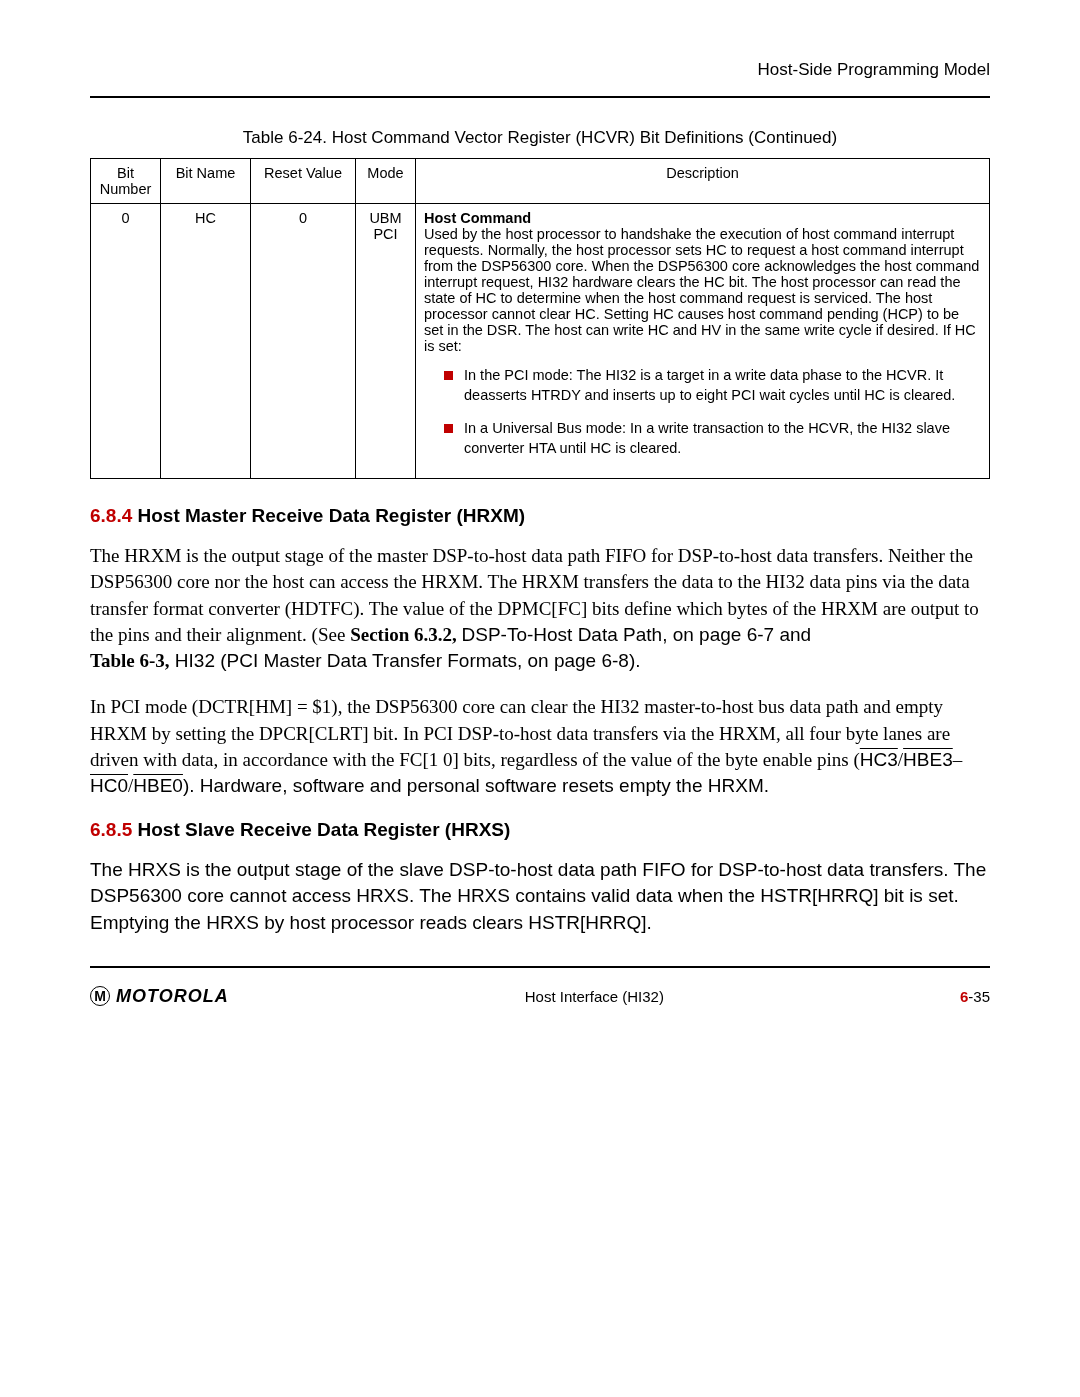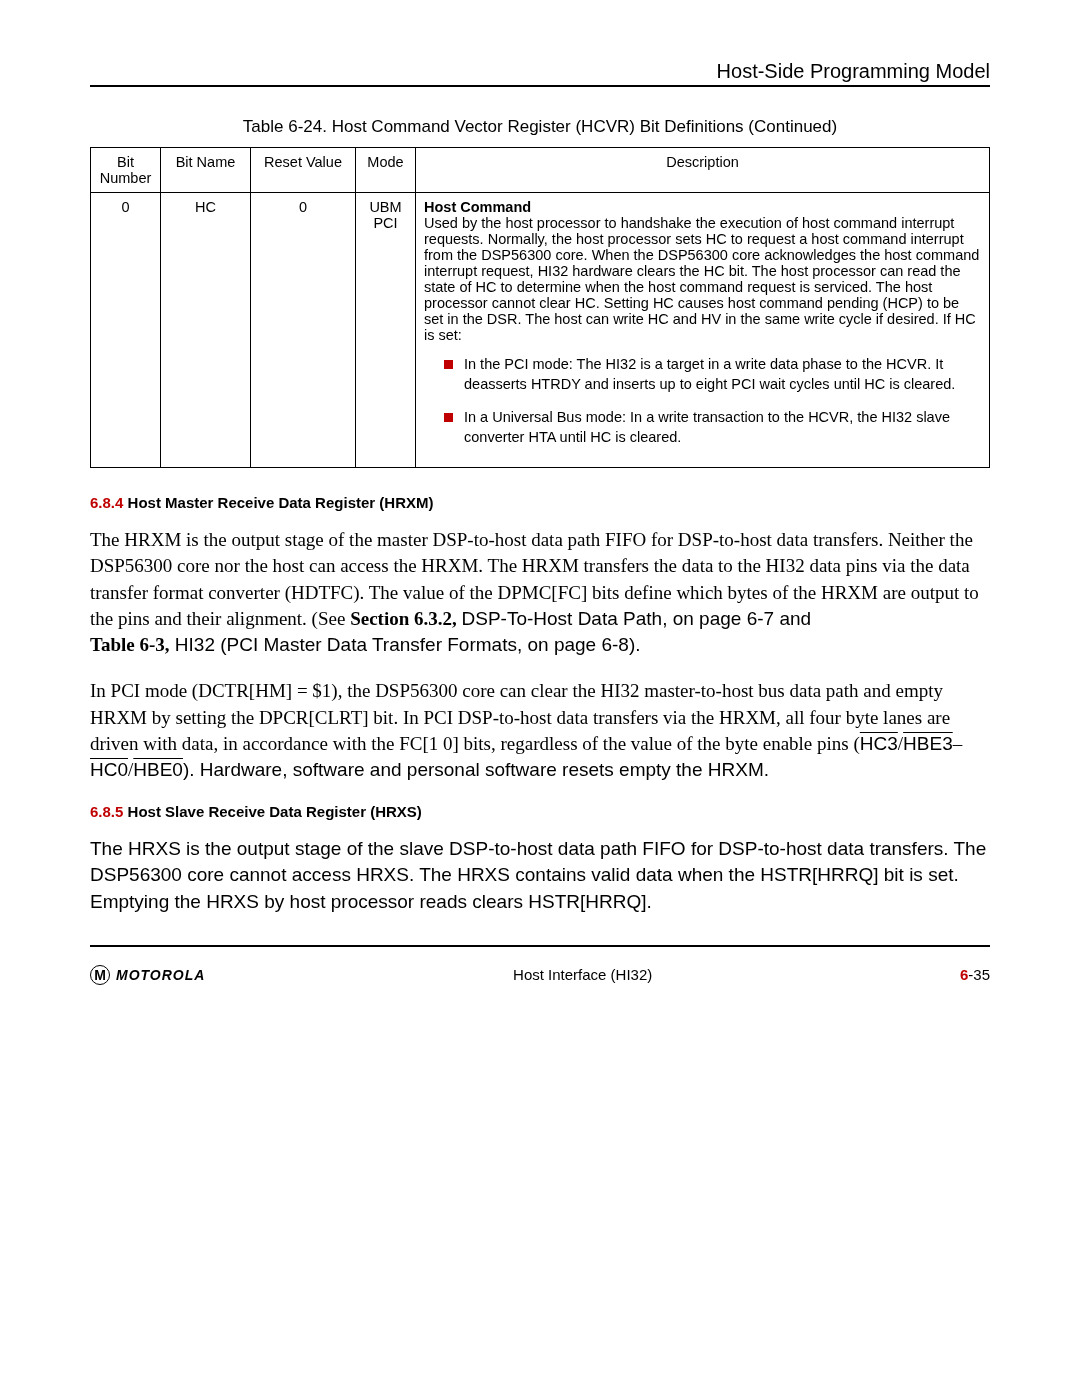--- a/index.html
+++ b/index.html
@@ -8,22 +8,22 @@
     padding: 0;
     font-family: Arial, Helvetica, sans-serif;
     background: #fff;
     width: 1080px;
   }
   .page {
     padding: 60px 90px 40px 90px;
   }
   .header-row {
     text-align: right;
-    font-size: 20px;
-    margin-bottom: 2px;
+    font-size: 17px;
+    margin-bottom: 16px;
   }
   .top-rule { border-top: 2px solid #000; margin-bottom: 30px;}
   .table-caption {
     text-align: center;
     font-size: 17px;
     margin-bottom: 10px;
   }
   .table-caption .bold { font-weight: normal; }
   table.bits {
     border-collapse: collapse;
@@ -44,21 +44,21 @@
   ul.sq li { position: relative; padding-left: 20px; margin-bottom: 14px; line-height:1.35;}
   ul.sq li::before {
     content: "";
     position: absolute;
     left: 0;
     top: 5px;
     width: 9px; height: 9px;
     background: #c00000;
   }
   .section-head {
-    font-size: 15px;
+    font-size: 19px;
     font-weight: bold;
     margin: 0 0 16px 0;
   }
   .section-head .num { color: #c00000; }
   p.body {
     font-size: 19px;
     line-height: 1.38;
     margin: 0 0 20px 0;
     font-family: "Times New Roman", serif;
   }
@@ -71,21 +71,21 @@
     justify-content: space-between;
     align-items: center;
     font-size: 15px;
   }
   .footer-left { display:flex; align-items:center; gap:6px;}
   .logo-circle {
     width: 20px; height:20px; border:1.7px solid #000; border-radius:50%;
     display:inline-flex; align-items:center; justify-content:center;
     font-family: Arial; font-weight:bold; font-size:14px;
   }
-  .brand { font-family: Arial; font-weight:bold; font-style:italic; letter-spacing:1px; font-size:14px;}
+  .brand { font-family: Arial; font-weight:bold; font-style:italic; letter-spacing:1px; font-size:18px;}
   .pg-red { color:#c00000; font-weight:bold;}
 </style>
 </head>
 <body>
 
 <div class="page">
 
   <div class="header-row">Host-Side Programming Model</div>
   <div class="top-rule"></div>
 

